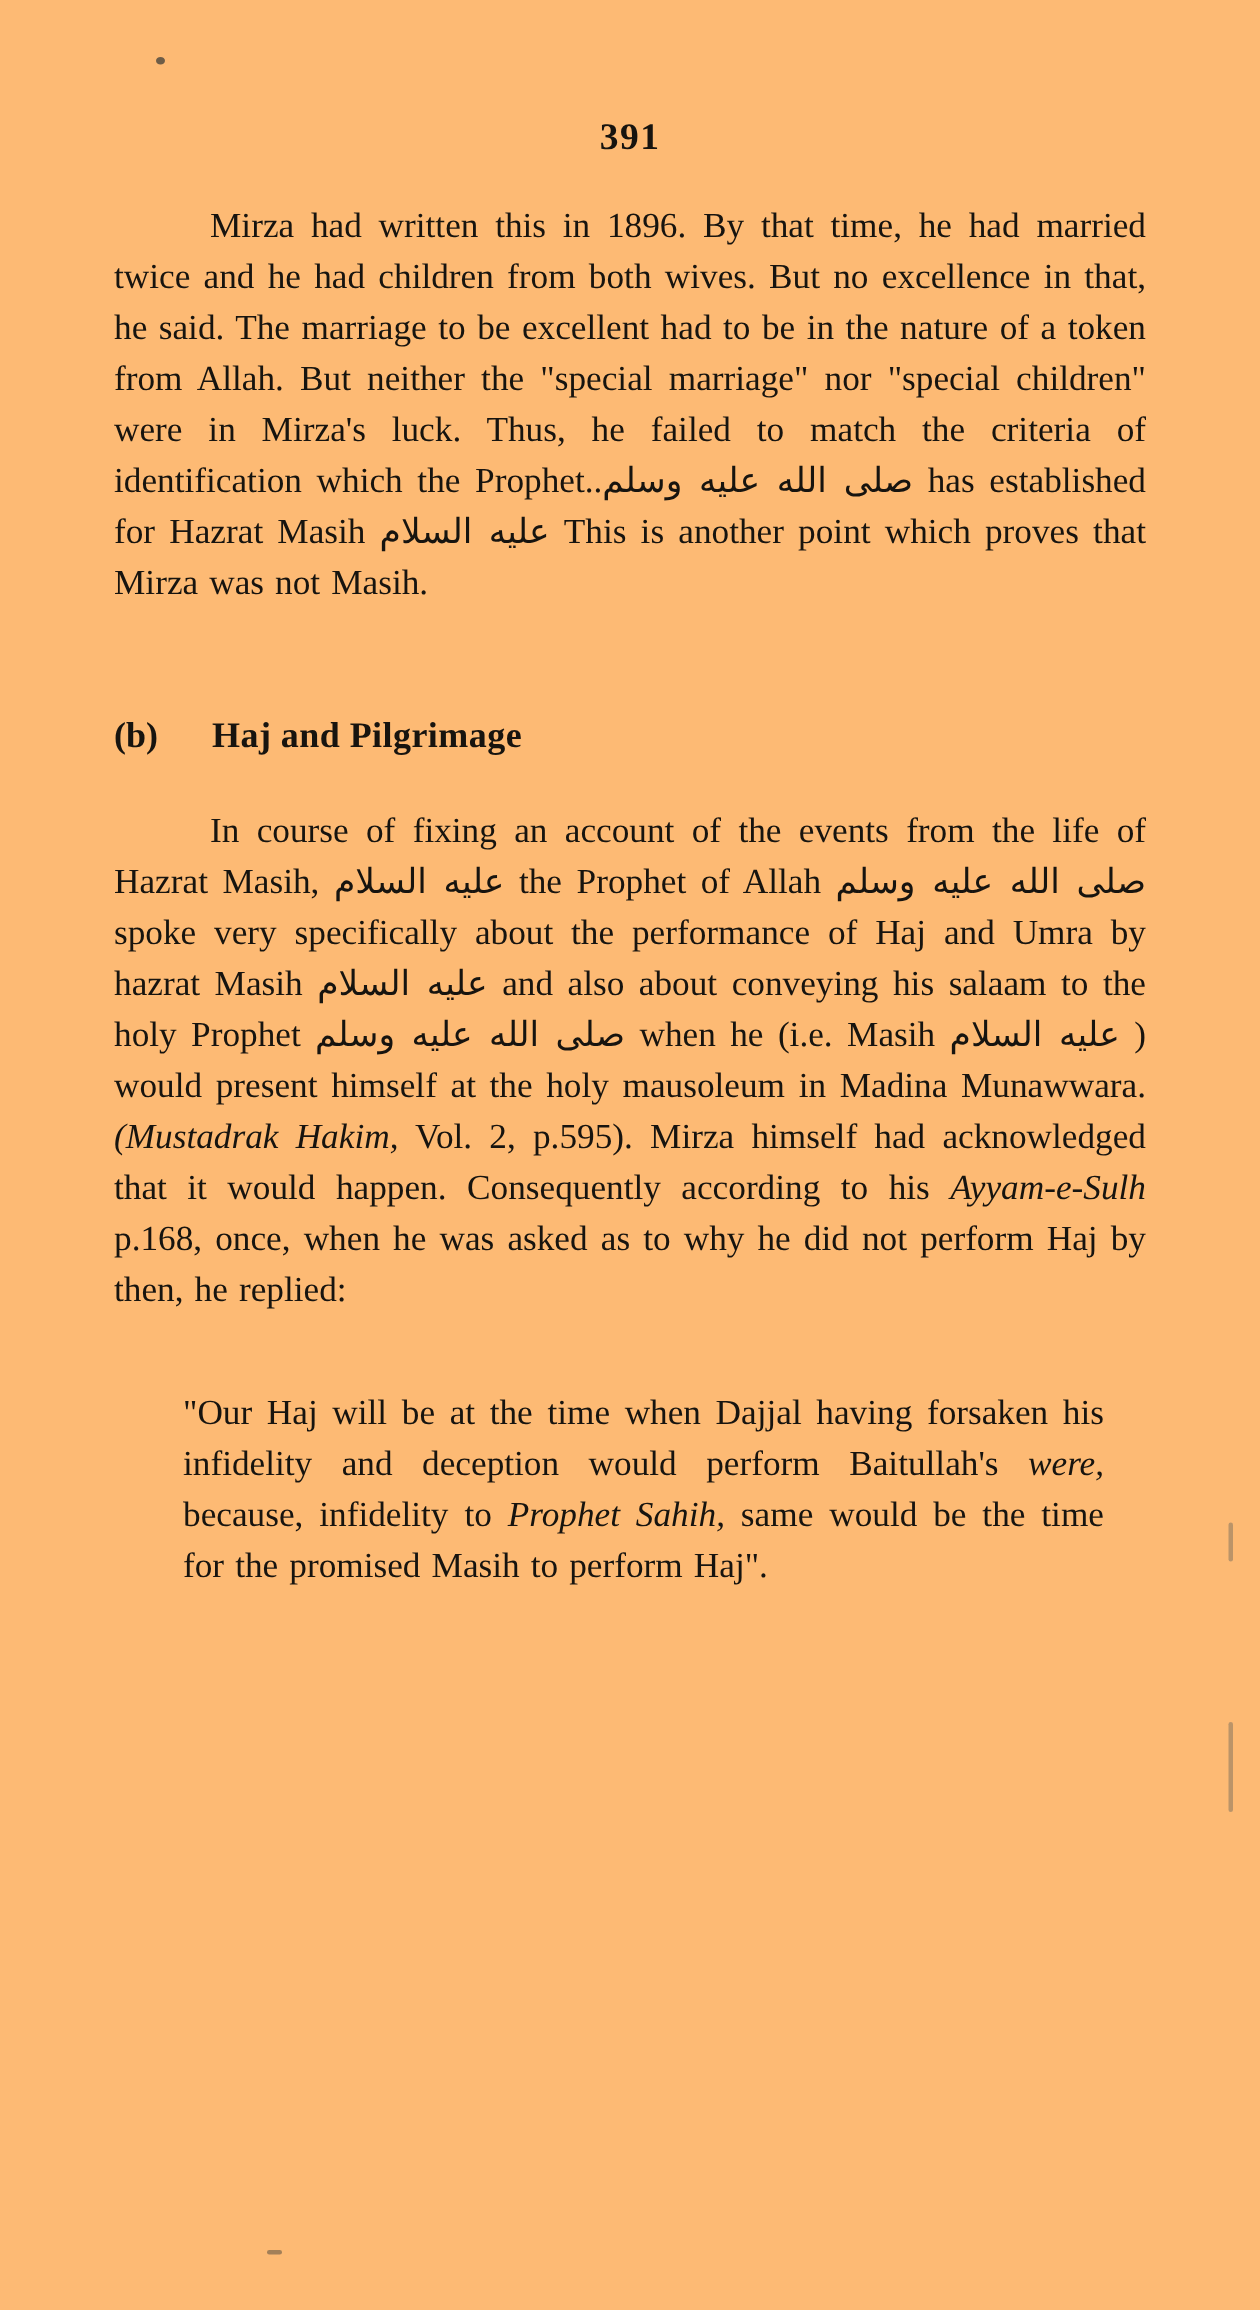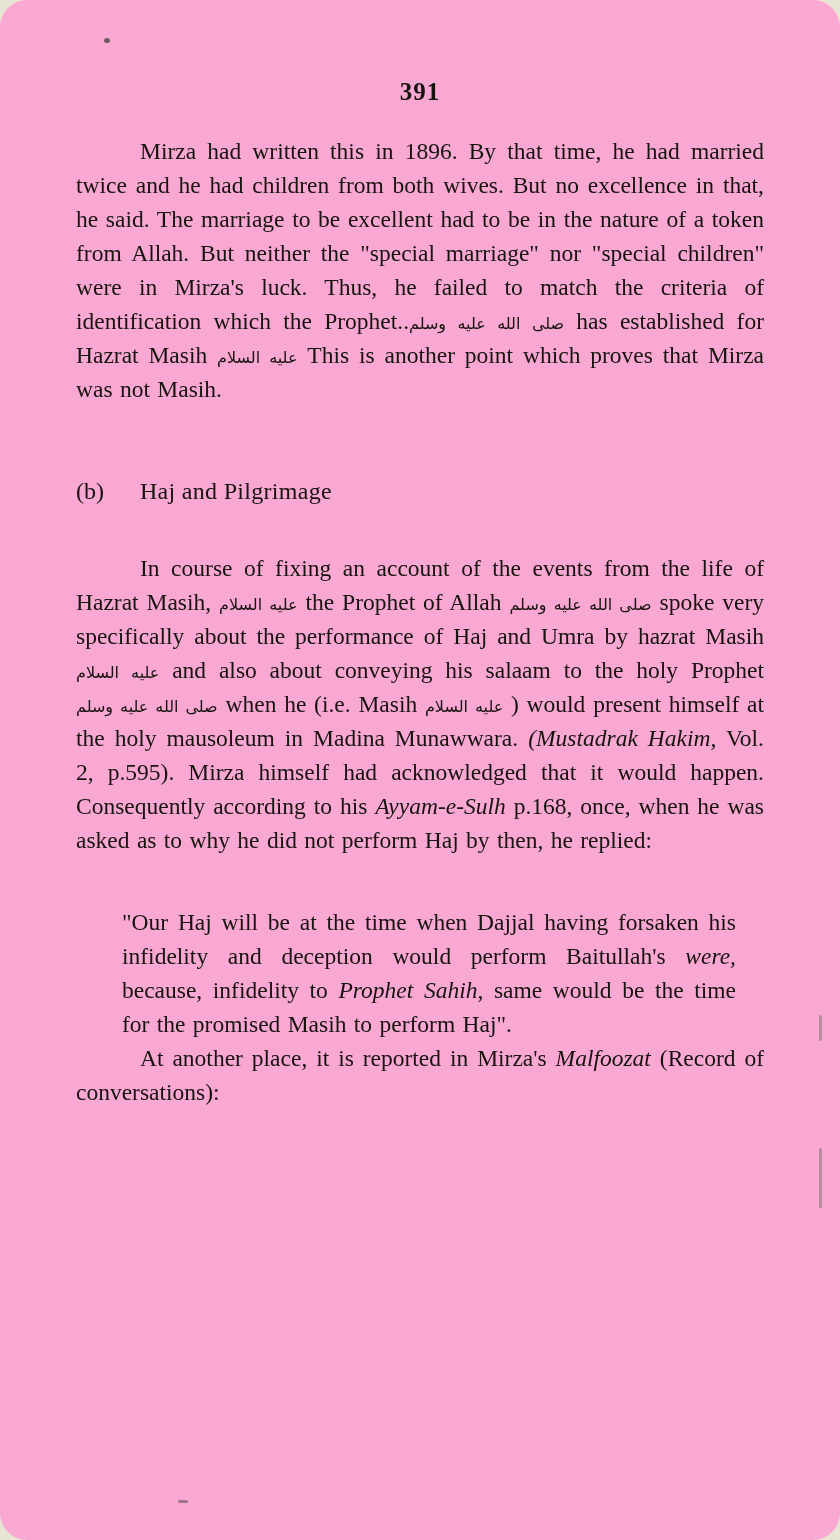--- a/index.html
+++ b/index.html
@@ -4,26 +4,25 @@
 <style>
   html, body {
     margin: 0;
     padding: 0;
     background: #e8e4d4;
   }
   .page {
     position: relative;
     width: 840px;
     height: 1540px;
-    background: #f9a8d4;
+    background: #fdba74;
     box-sizing: border-box;
     font-family: "Liberation Serif", "DejaVu Serif", serif;
     color: #17140f;
     overflow: hidden;
-    border-radius: 27px;
   }
   .content {
     padding: 78px 76px 0 76px;
   }
   .page-number {
     text-align: center;
     font-weight: bold;
     font-size: 25px;
     letter-spacing: 1px;
     margin-bottom: 28px;
@@ -31,29 +30,29 @@
   p.para {
     font-size: 23.5px;
     line-height: 34px;
     text-align: justify;
     margin: 0;
     word-spacing: 1.5px;
   }
   p.indent { text-indent: 64px; }
   .arabic {
     font-family: "DejaVu Sans", sans-serif;
-    font-size: 16px;
+    font-size: 23px;
     line-height: 1;
     white-space: nowrap;
   }
   .it { font-style: italic; }
   .section-heading {
     margin-top: 72px;
-    margin-bottom: 46px;
-    font-weight: normal;
+    margin-bottom: 32px;
+    font-weight: bold;
     font-size: 24px;
   }
   .section-heading .h-title { margin-left: 36px; letter-spacing: 0.3px; }
   .para2 { margin-top: 0; }
   blockquote.quote {
     margin: 48px 28px 0 46px;
     font-size: 23.5px;
     line-height: 34px;
     text-align: justify;
     word-spacing: 1.5px;
@@ -93,16 +92,15 @@
     <p class="para indent"><span>Mirza had written this in 1896. By that time, he had married twice and he had children from both wives. But no excellence in that, he said. The marriage to be excellent had to be in the nature of a token from Allah. But neither the "special marriage" nor "special children" were in Mirza's luck. Thus, he failed to match the criteria of identification which the Prophet..</span><span class="arabic">صلى الله عليه وسلم</span><span> has established for Hazrat Masih </span><span class="arabic">عليه السلام</span><span> This is another point which proves that Mirza was not Masih.</span></p>
 
     <div class="section-heading">
       <span class="h-label">(b)</span><span class="h-title">Haj and Pilgrimage</span>
     </div>
 
     <p class="para indent para2"><span>In course of fixing an account of the events from the life of Hazrat Masih, </span><span class="arabic">عليه السلام</span><span> the Prophet of Allah </span><span class="arabic">صلى الله عليه وسلم</span><span> spoke very specifically about the performance of Haj and Umra by hazrat Masih </span><span class="arabic">عليه السلام</span><span> and also about conveying his salaam to the holy Prophet </span><span class="arabic">صلى الله عليه وسلم</span><span> when he (i.e. Masih </span><span class="arabic">عليه السلام</span><span> ) would present himself at the holy mausoleum in Madina Munawwara. </span><span class="it">(Mustadrak Hakim,</span><span> Vol. 2, p.595). Mirza himself had acknowledged that it would happen. Consequently according to his </span><span class="it">Ayyam-e-Sulh</span><span> p.168, once, when he was asked as to why he did not perform Haj by then, he replied:</span></p>
 
     <blockquote class="quote"><span>"Our Haj will be at the time when Dajjal having forsaken his infidelity and deception would perform Baitullah's </span><span class="it">were,</span><span> because, infidelity to </span><span class="it">Prophet Sahih,</span><span> same would be the time for the promised Masih to perform Haj".</span></blockquote>
 
-    <p class="para indent closing"><span>At another place, it is reported in Mirza's </span><span class="it">Malfoozat</span><span> (Record of conversations):</span></p>
 
   </div>
 </div>
 
 </body></html>

